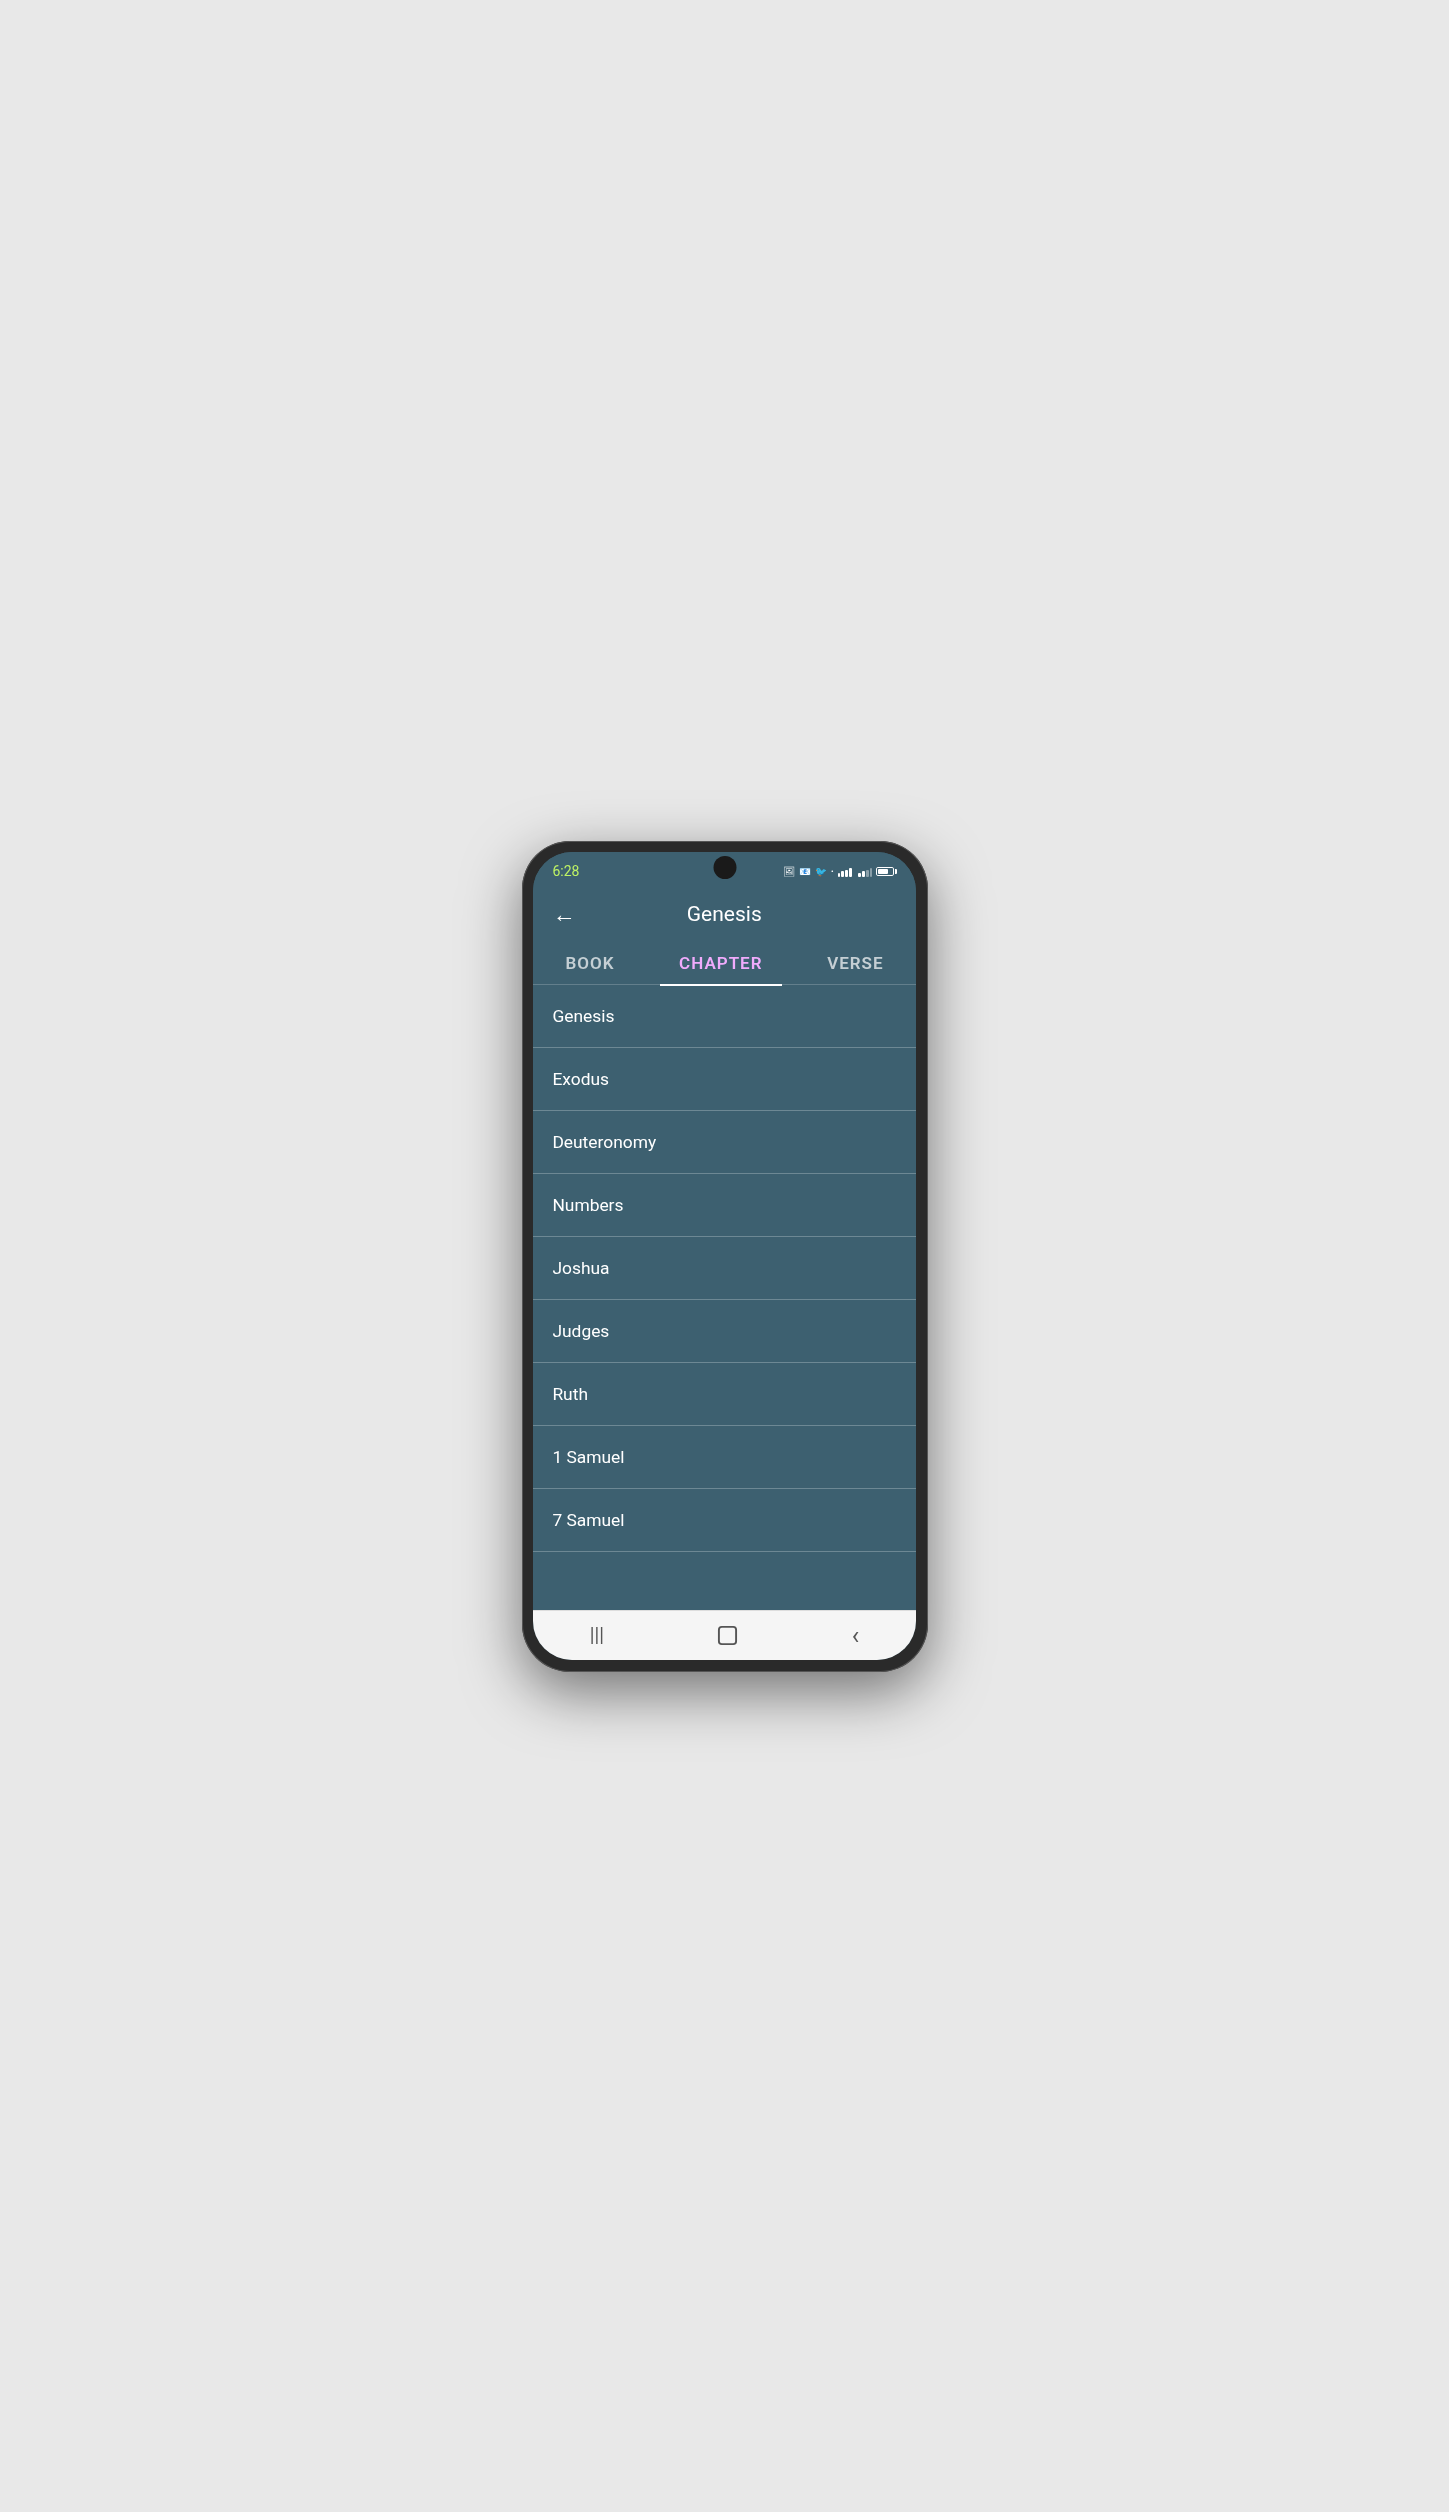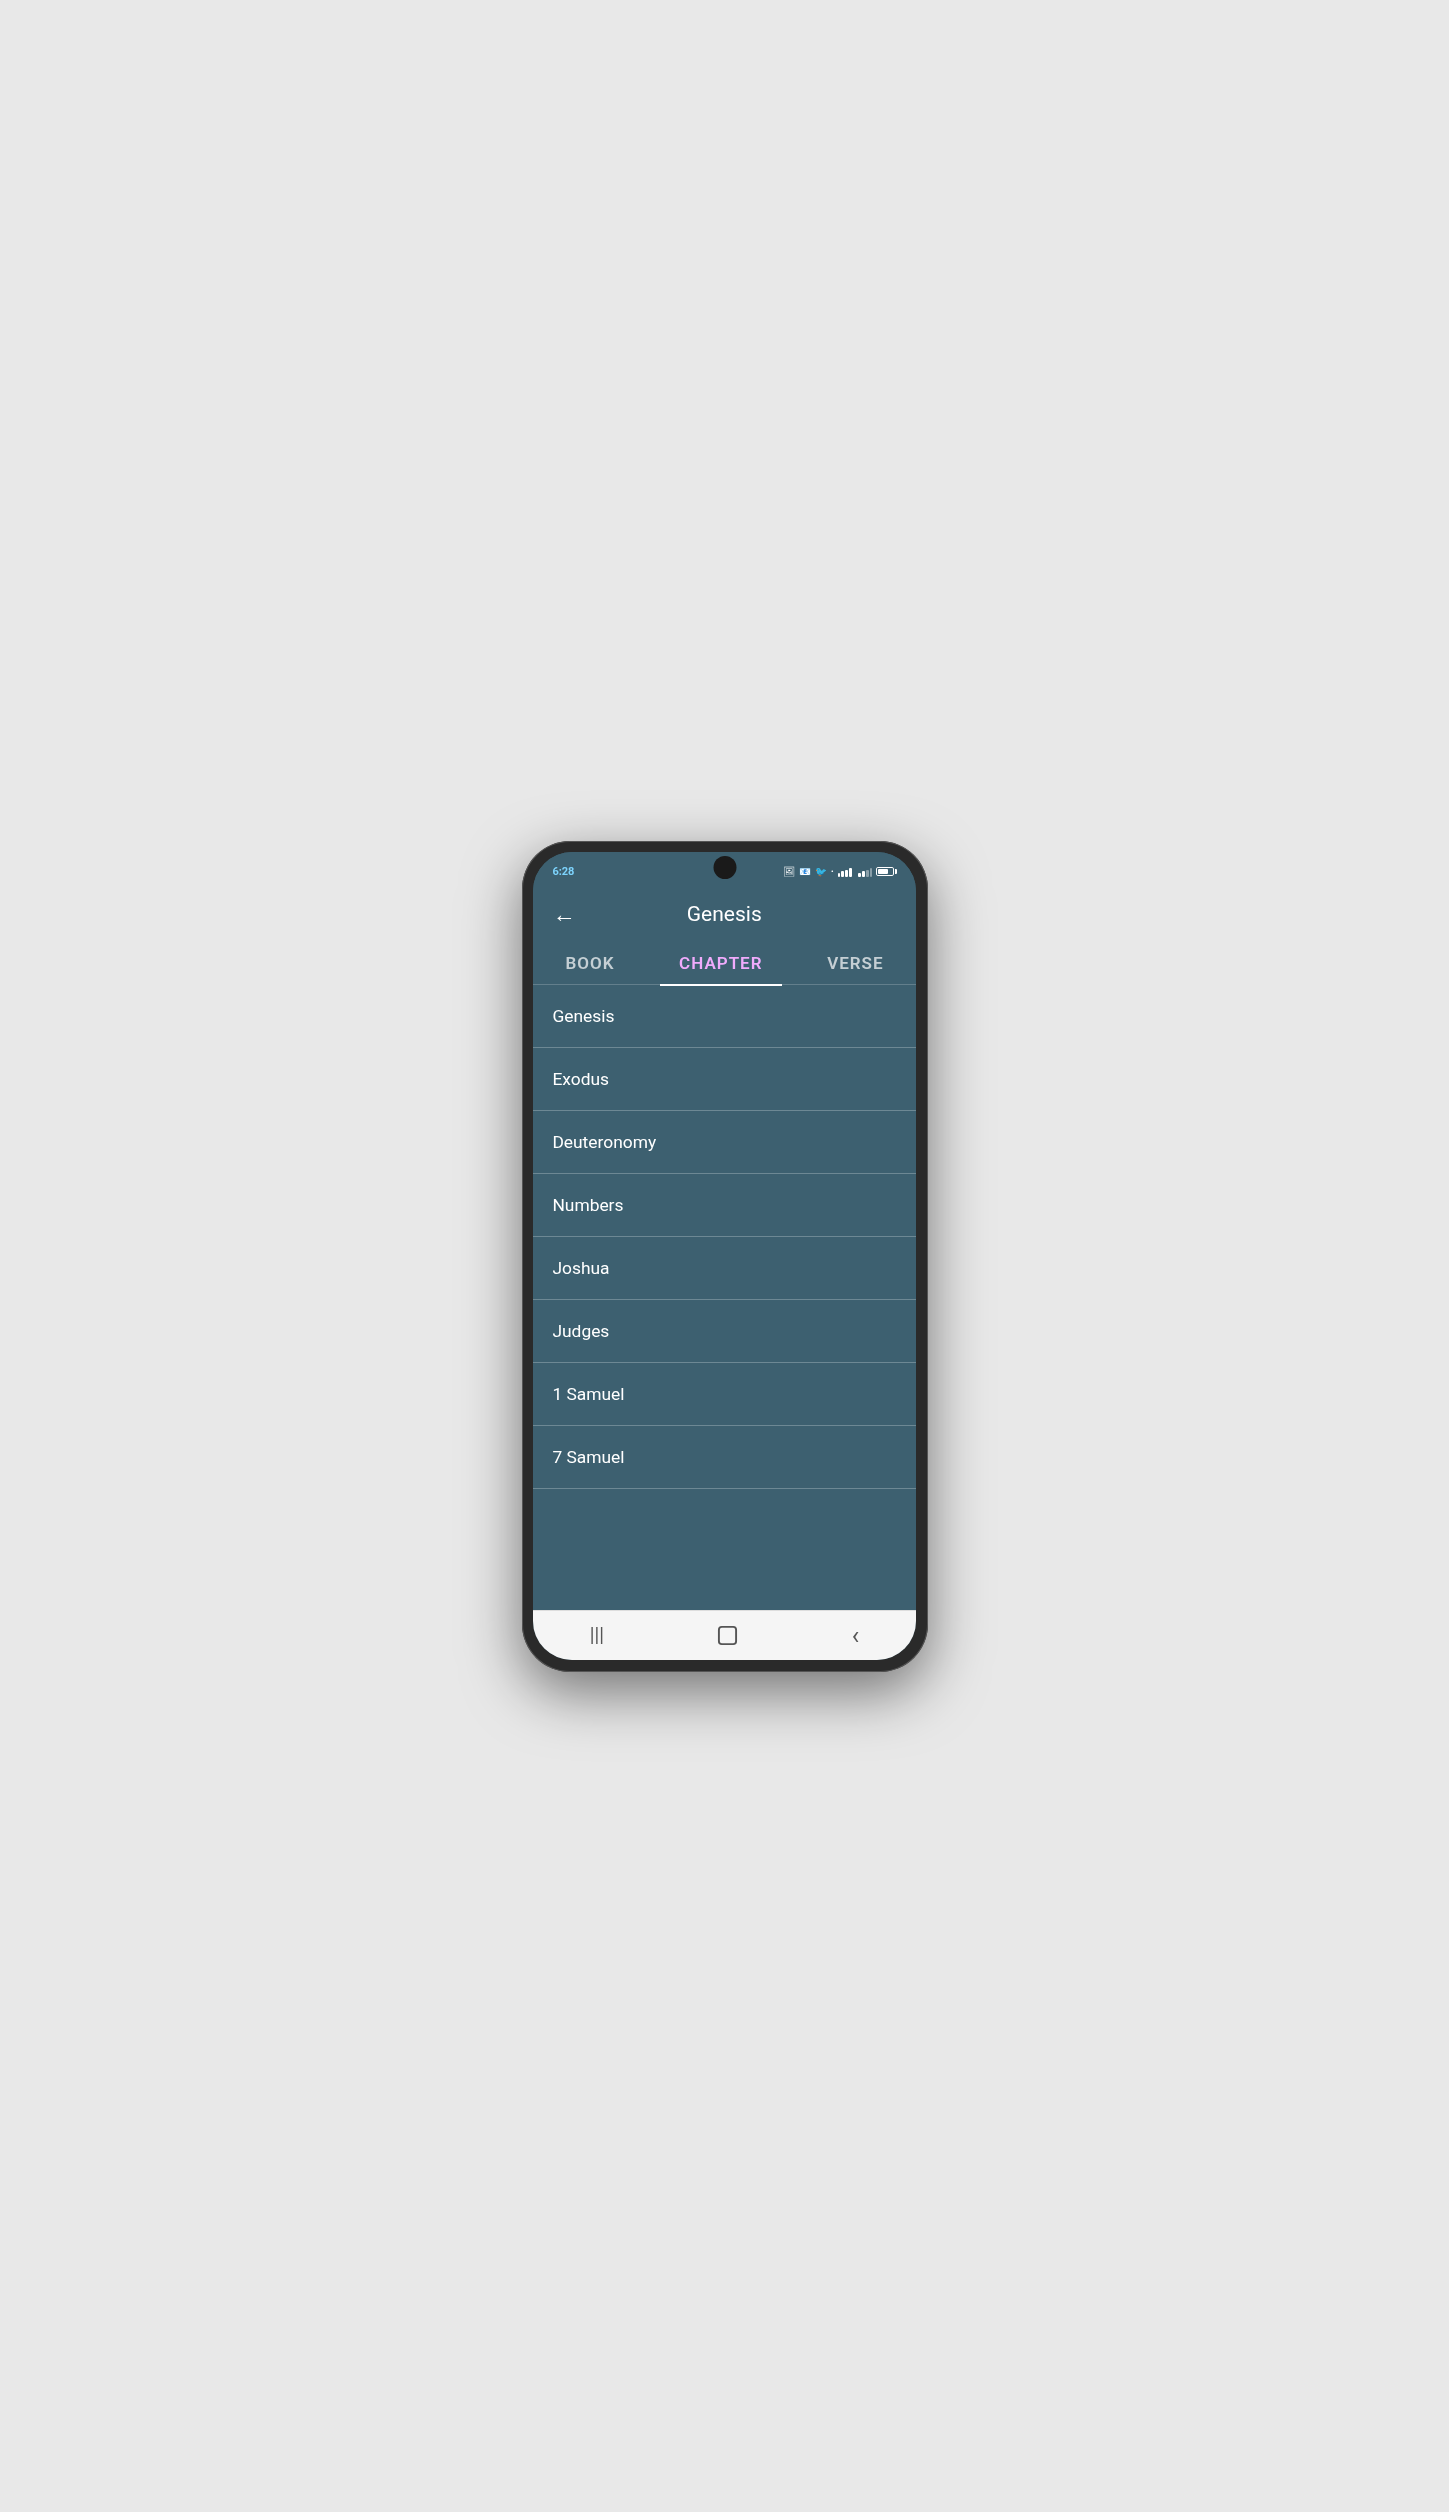--- a/index.html
+++ b/index.html
@@ -42,23 +42,23 @@
       background: #3d6070;
       display: flex;
       justify-content: space-between;
       align-items: center;
       padding: 7.7px 19.3px 3.9px 19.3px;
       height: 35px;
       flex-shrink: 0;
     }
 
     .status-time {
-      color: #7dd3fc;
-      font-size: 11px;
-      font-weight: 700;
+      color: #bef264;
+      font-size: 14px;
+      font-weight: 400;
     }
 
     .status-icons {
       display: flex;
       align-items: center;
       gap: 3.9px;
     }
 
     .status-icons span {
       color: white;
@@ -274,20 +274,21 @@
       </div>
     </div>
 
     <div class="book-list">
       <div class="list-item">Genesis</div>
       <div class="list-item">Exodus</div>
       <div class="list-item">Deuteronomy</div>
       <div class="list-item">Numbers</div>
       <div class="list-item">Joshua</div>
       <div class="list-item">Judges</div>
+      <div class="list-item">Ruth</div>
       <div class="list-item">1 Samuel</div>
       <div class="list-item">7 Samuel</div>
 
     </div>
 
     <div class="bottom-nav">
       <span class="nav-btn">|||</span>
       <span class="nav-btn">
         <svg width="21" height="21" viewBox="0 0 22 22" fill="none">
           <rect x="2" y="2" width="18" height="18" rx="3" stroke="#555" stroke-width="2" fill="none"></rect>

